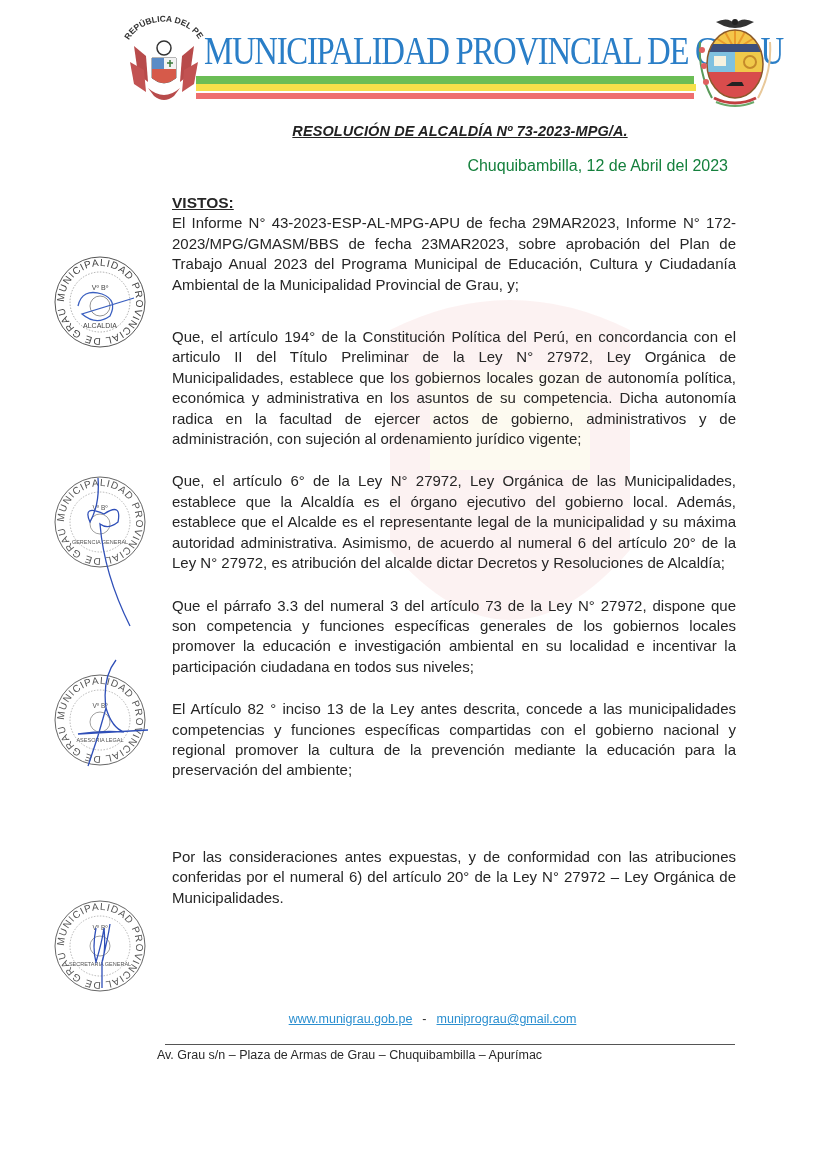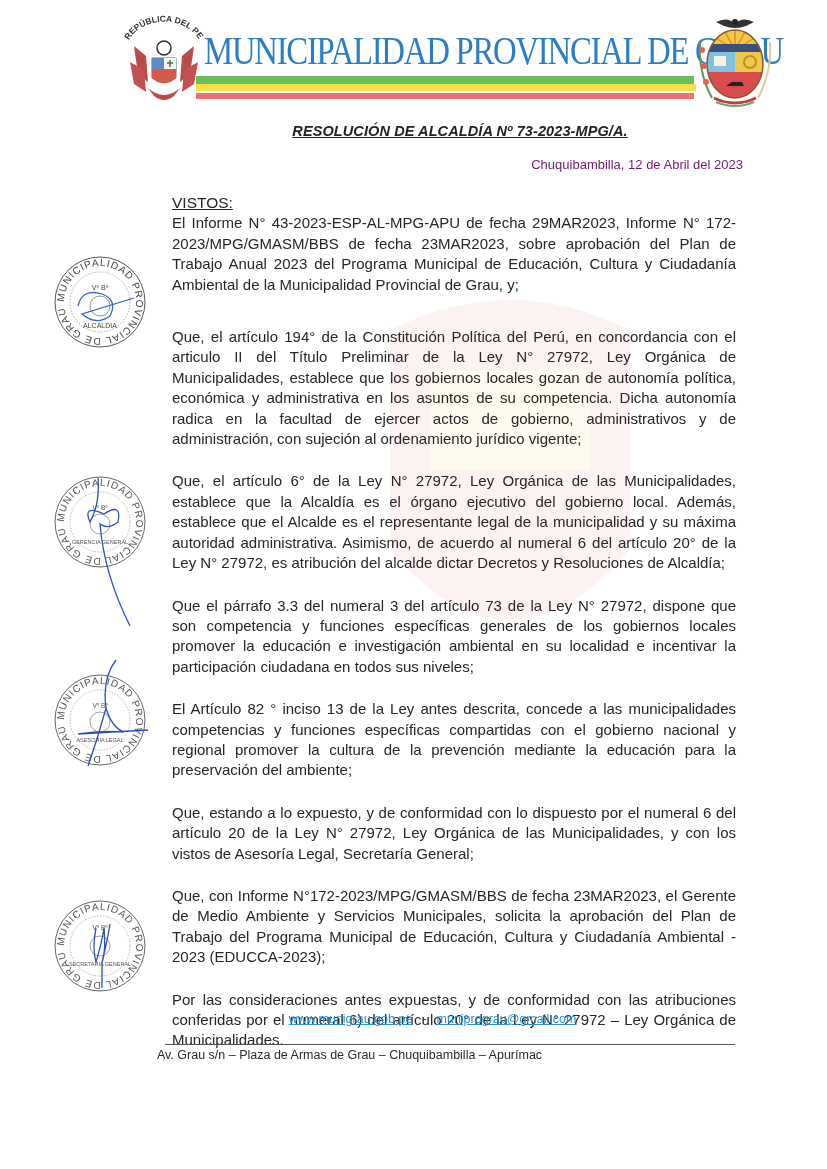--- a/index.html
+++ b/index.html
@@ -9,25 +9,25 @@
   .hdr-left-logo { position: absolute; left: 118px; top: 12px; width: 92px; height: 92px; }
   .hdr-right-logo { position: absolute; left: 694px; top: 12px; width: 82px; height: 96px; }
   .hdr-title { position: absolute; left: 204px; top: 26px; font-family: "Liberation Serif", serif; font-size: 41px; color: #2a7ec7; letter-spacing: -1.6px; transform: scaleX(0.80); transform-origin: left top; white-space: nowrap; font-weight: normal; }
   .stripe { position: absolute; left: 196px; height: 8px; }
   .stripe.green { top: 76px; width: 498px; background: #6bbd55; }
   .stripe.yellow { top: 84px; width: 500px; background: #f5e04a; height: 7px; }
   .stripe.red { top: 92px; width: 498px; background: #ee6f6f; height: 6px; top: 93px; }
 
   
   .doc-title { position: absolute; left: 0; width: 827px; top: 123px; text-align: center; font-weight: bold; font-size: 14.5px; text-decoration: underline; color: #222; padding-left: 93px; box-sizing: border-box; letter-spacing: 0.1px; font-style: italic; }
-  .date-line { position: absolute; right: 84px; top: 157px; font-size: 13px; color: #701a75; }
+  .date-line { position: absolute; right: 99px; top: 157px; font-size: 16px; color: #15803d; }
 
   
   .body { position: absolute; left: 172px; width: 564px; top: 193px; font-size: 15px; line-height: 20.4px; color: #262626; }
-  .section-head { font-weight: normal; text-decoration: underline; font-size: 15.5px; }
+  .section-head { font-weight: bold; text-decoration: underline; font-size: 15.5px; }
   .para { text-align: justify; margin: 0; }
   .gap { height: 22px; }
   .gap-sm { height: 16px; }
 
   
   .stamp { position: absolute; }
   .stamp svg { display: block; }
 
   
   .footer-rule { position: absolute; left: 165px; width: 570px; top: 1044px; border-top: 1.2px solid #555; }
@@ -122,23 +122,21 @@
   <div class="gap-sm"></div>
   <div class="gap-sm"></div>
   <p class="para">Que, el artículo 194° de la Constitución Política del Perú, en concordancia con el articulo II del Título Preliminar de la Ley N° 27972, Ley Orgánica de Municipalidades, establece que los gobiernos locales gozan de autonomía política, económica y administrativa en los asuntos de su competencia. Dicha autonomía radica en la facultad de ejercer actos de gobierno, administrativos y de administración, con sujeción al ordenamiento jurídico vigente;</p>
   <div class="gap"></div>
   <p class="para">Que, el artículo 6° de la Ley N° 27972, Ley Orgánica de las Municipalidades, establece que la Alcaldía es el órgano ejecutivo del gobierno local. Además, establece que el Alcalde es el representante legal de la municipalidad y su máxima autoridad administrativa. Asimismo, de acuerdo al numeral 6 del artículo 20° de la Ley N° 27972, es atribución del alcalde dictar Decretos y Resoluciones de Alcaldía;</p>
   <div class="gap"></div>
   <p class="para">Que el párrafo 3.3 del numeral 3 del artículo 73 de la Ley N° 27972, dispone que son competencia y funciones específicas generales de los gobiernos locales promover la educación e investigación ambiental en su localidad e incentivar la participación ciudadana en todos sus niveles;</p>
   <div class="gap"></div>
   <p class="para">El Artículo 82 ° inciso 13 de la Ley antes descrita, concede a las municipalidades competencias y funciones específicas compartidas con el gobierno nacional y regional promover la cultura de la prevención mediante la educación para la preservación del ambiente;</p>
   <div class="gap"></div>
-  <p class="para">Que, estando a lo expuesto, y de conformidad con lo dispuesto por el numeral 6 del artículo 20 de la Ley N° 27972, Ley Orgánica de las Municipalidades, y con los vistos de Asesoría Legal, Secretaría General;</p>
-  <div class="gap"></div>
-  <p class="para">Que, con Informe N°172-2023/MPG/GMASM/BBS de fecha 23MAR2023, el Gerente de Medio Ambiente y Servicios Municipales, solicita la aprobación del Plan de Trabajo del Programa Municipal de Educación, Cultura y Ciudadanía Ambiental - 2023 (EDUCCA-2023);</p>
+  <div class="gap"></div>
   <div class="gap"></div>
   <p class="para">Por las consideraciones antes expuestas, y de conformidad con las atribuciones conferidas por el numeral 6) del artículo 20° de la Ley N° 27972 – Ley Orgánica de Municipalidades.</p>
 </div>
 
 <div class="stamp" style="left:52px; top:254px;">
   <svg width="96" height="96" viewBox="0 0 96 96">
     <defs>
         <path id="ring1" d="M48 48 m-36 0 a36 36 0 1 1 72 0 a36 36 0 1 1 -72 0"></path>
       </defs>
     <circle cx="48" cy="48" r="45" fill="none" stroke="#555" stroke-width="1"></circle>

